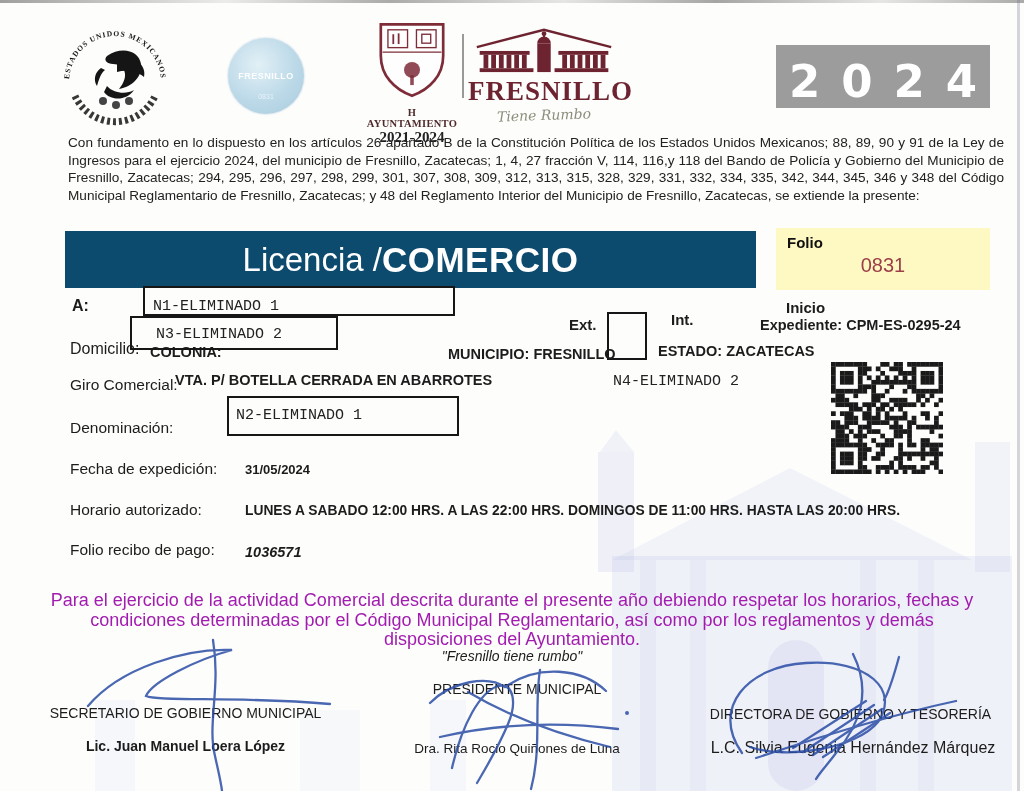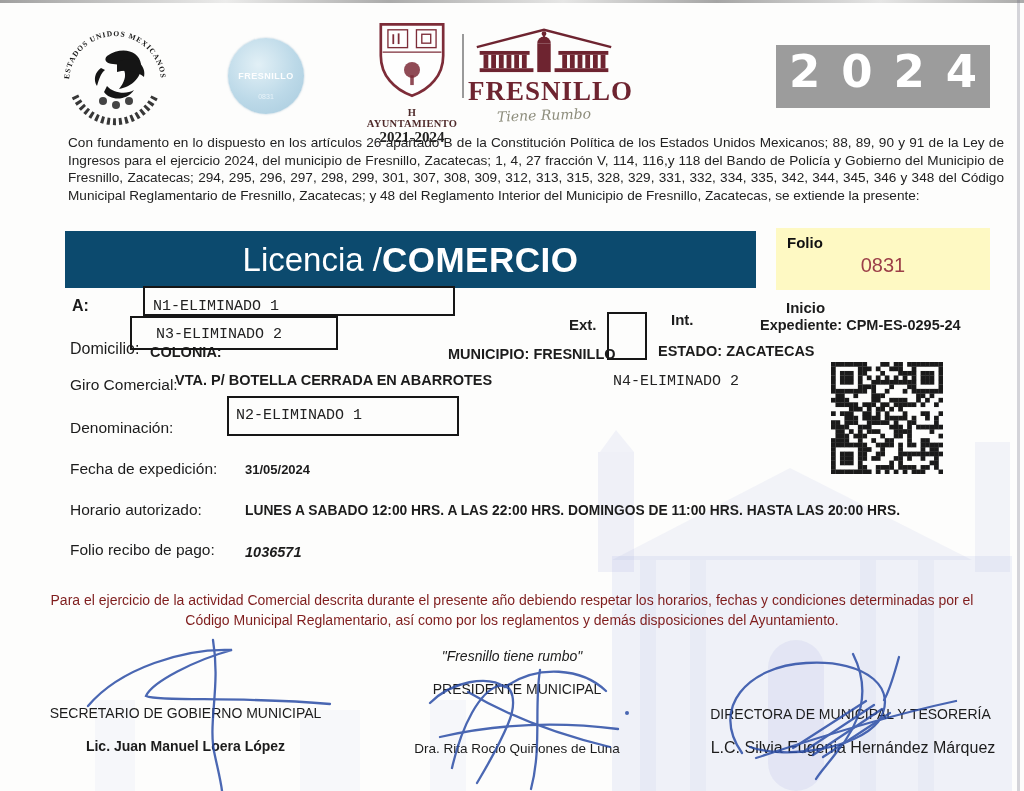--- a/index.html
+++ b/index.html
@@ -25,21 +25,21 @@
   .holo-name{margin-top:33px;text-align:center;font-size:9px;font-weight:bold;color:#fff;opacity:.95;letter-spacing:.5px;}
   .holo-number{margin-top:12px;text-align:center;font-size:7px;color:#eef6fb;opacity:.85;}
   .crest{left:366px;top:20px;width:92px;z-index:2;text-align:center;}
   .crest-line1{font-family:"Liberation Serif",serif;font-size:10.5px;font-weight:bold;color:#4f2a2a;letter-spacing:.3px;margin-top:1px;}
   .crest-line2{font-family:"Liberation Serif",serif;font-size:15px;font-weight:bold;color:#222;}
   .hdr-divider{left:462px;top:34px;width:2px;height:64px;background:#9a9a9a;z-index:2;}
   .logo{left:468px;top:26px;width:152px;z-index:2;text-align:center;}
   .logo-name{font-family:"Liberation Serif",serif;font-size:27px;font-weight:bold;color:#6e2430;letter-spacing:1px;line-height:1;}
   .logo-tagline{font-family:"DejaVu Serif",serif;font-style:italic;font-size:14px;color:#8d8d7c;transform:rotate(-2deg);margin-top:2px;}
   .year-badge{left:776px;top:45px;width:214px;height:63px;background:#9c9c9c;z-index:2;
-    display:flex;align-items:flex-start;justify-content:center;}
+    display:flex;align-items:flex-end;justify-content:center;}
   .year-text{font-family:"DejaVu Sans",sans-serif;font-weight:bold;font-size:45px;color:#fff;letter-spacing:21px;padding-left:21px;}
 
   
   .legal{left:68px;top:134px;width:936px;font-size:13.6px;line-height:17.6px;text-align:justify;z-index:2;color:#222;}
 
   
   .banner{left:65px;top:231px;width:691px;height:57px;background:#0c4a6e;z-index:2;
     display:flex;align-items:center;justify-content:center;}
   .banner-reg{font-size:33px;color:#fff;}
   .banner-bold{font-size:35px;font-weight:bold;color:#fff;letter-spacing:.5px;}
@@ -80,21 +80,21 @@
   
   .f-label{font-size:15.5px;z-index:2;}
   .fecha-label{left:70px;top:460px;}
   .fecha{left:245px;top:462px;font-weight:bold;font-size:13px;z-index:2;}
   .horario-label{left:70px;top:501px;}
   .horario{left:245px;top:503px;font-weight:bold;font-size:13.8px;width:750px;z-index:2;}
   .fpago-label{left:70px;top:541px;}
   .fpago{left:245px;top:544px;font-weight:bold;font-size:14.5px;z-index:2;font-style:italic;}
 
   
-  .terms{left:44px;top:591px;width:936px;text-align:center;font-size:14px;line-height:19.5px;z-index:2;color:#7f1d1d;}
+  .terms{left:44px;top:591px;width:936px;text-align:center;font-size:18px;line-height:19.5px;z-index:2;color:#a21caf;}
   .motto{left:0;top:648px;width:1024px;text-align:center;font-style:italic;font-size:14px;z-index:2;}
   .sig-title{font-size:14px;text-align:center;z-index:2;}
   .sig-title-center{left:372px;top:681px;width:290px;}
   .sig-title-left{left:38px;top:705px;width:295px;}
   .sig-title-right{left:698px;top:706px;width:305px;}
   .sig-name{text-align:center;z-index:2;}
   .sig-name-left{left:38px;top:738px;width:295px;font-weight:bold;font-size:14px;}
   .sig-name-center{left:372px;top:741px;width:290px;font-size:13.5px;}
   .sig-name-right{left:698px;top:739px;width:310px;font-size:16px;}
 
@@ -590,21 +590,21 @@
   <div class="f-label horario-label abs">Horario autorizado:</div>
   <div class="horario">LUNES A SABADO 12:00 HRS. A LAS 22:00 HRS. DOMINGOS DE 11:00 HRS. HASTA LAS 20:00 HRS.</div>
   <div class="f-label fpago-label abs">Folio recibo de pago:</div>
   <div class="fpago">1036571</div>
 
   <div class="terms">Para el ejercicio de la actividad Comercial descrita durante el presente año debiendo respetar los horarios, fechas y condiciones determinadas por el Código Municipal Reglamentario, así como por los reglamentos y demás disposiciones del Ayuntamiento.</div>
   <div class="motto">"Fresnillo tiene rumbo"</div>
 
   <div class="sig-title sig-title-center">PRESIDENTE MUNICIPAL</div>
   <div class="sig-title sig-title-left">SECRETARIO DE GOBIERNO MUNICIPAL</div>
-  <div class="sig-title sig-title-right">DIRECTORA DE MUNICIPAL Y TESORERÍA</div>
+  <div class="sig-title sig-title-right">DIRECTORA DE GOBIERNO Y TESORERÍA</div>
   <div class="sig-name sig-name-left">Lic. Juan Manuel Loera  López</div>
   <div class="sig-name sig-name-center">Dra. Rita Rocio Quiñones de Luna</div>
   <div class="sig-name sig-name-right">L.C. Silvia Eugenia Hernández Márquez</div>
 
   <svg class="ink" viewBox="0 0 1024 791">
     <g fill="none" stroke="#2b4da6" stroke-width="2.3" stroke-linecap="round" opacity=".85">
       <g>
         <path d="M88 706 C120 668 185 648 232 650 C195 660 152 682 146 696 C160 702 240 696 330 704"></path>
         <path d="M213 640 C221 688 207 724 215 756 C218 770 221 782 222 791"></path>
       </g>

